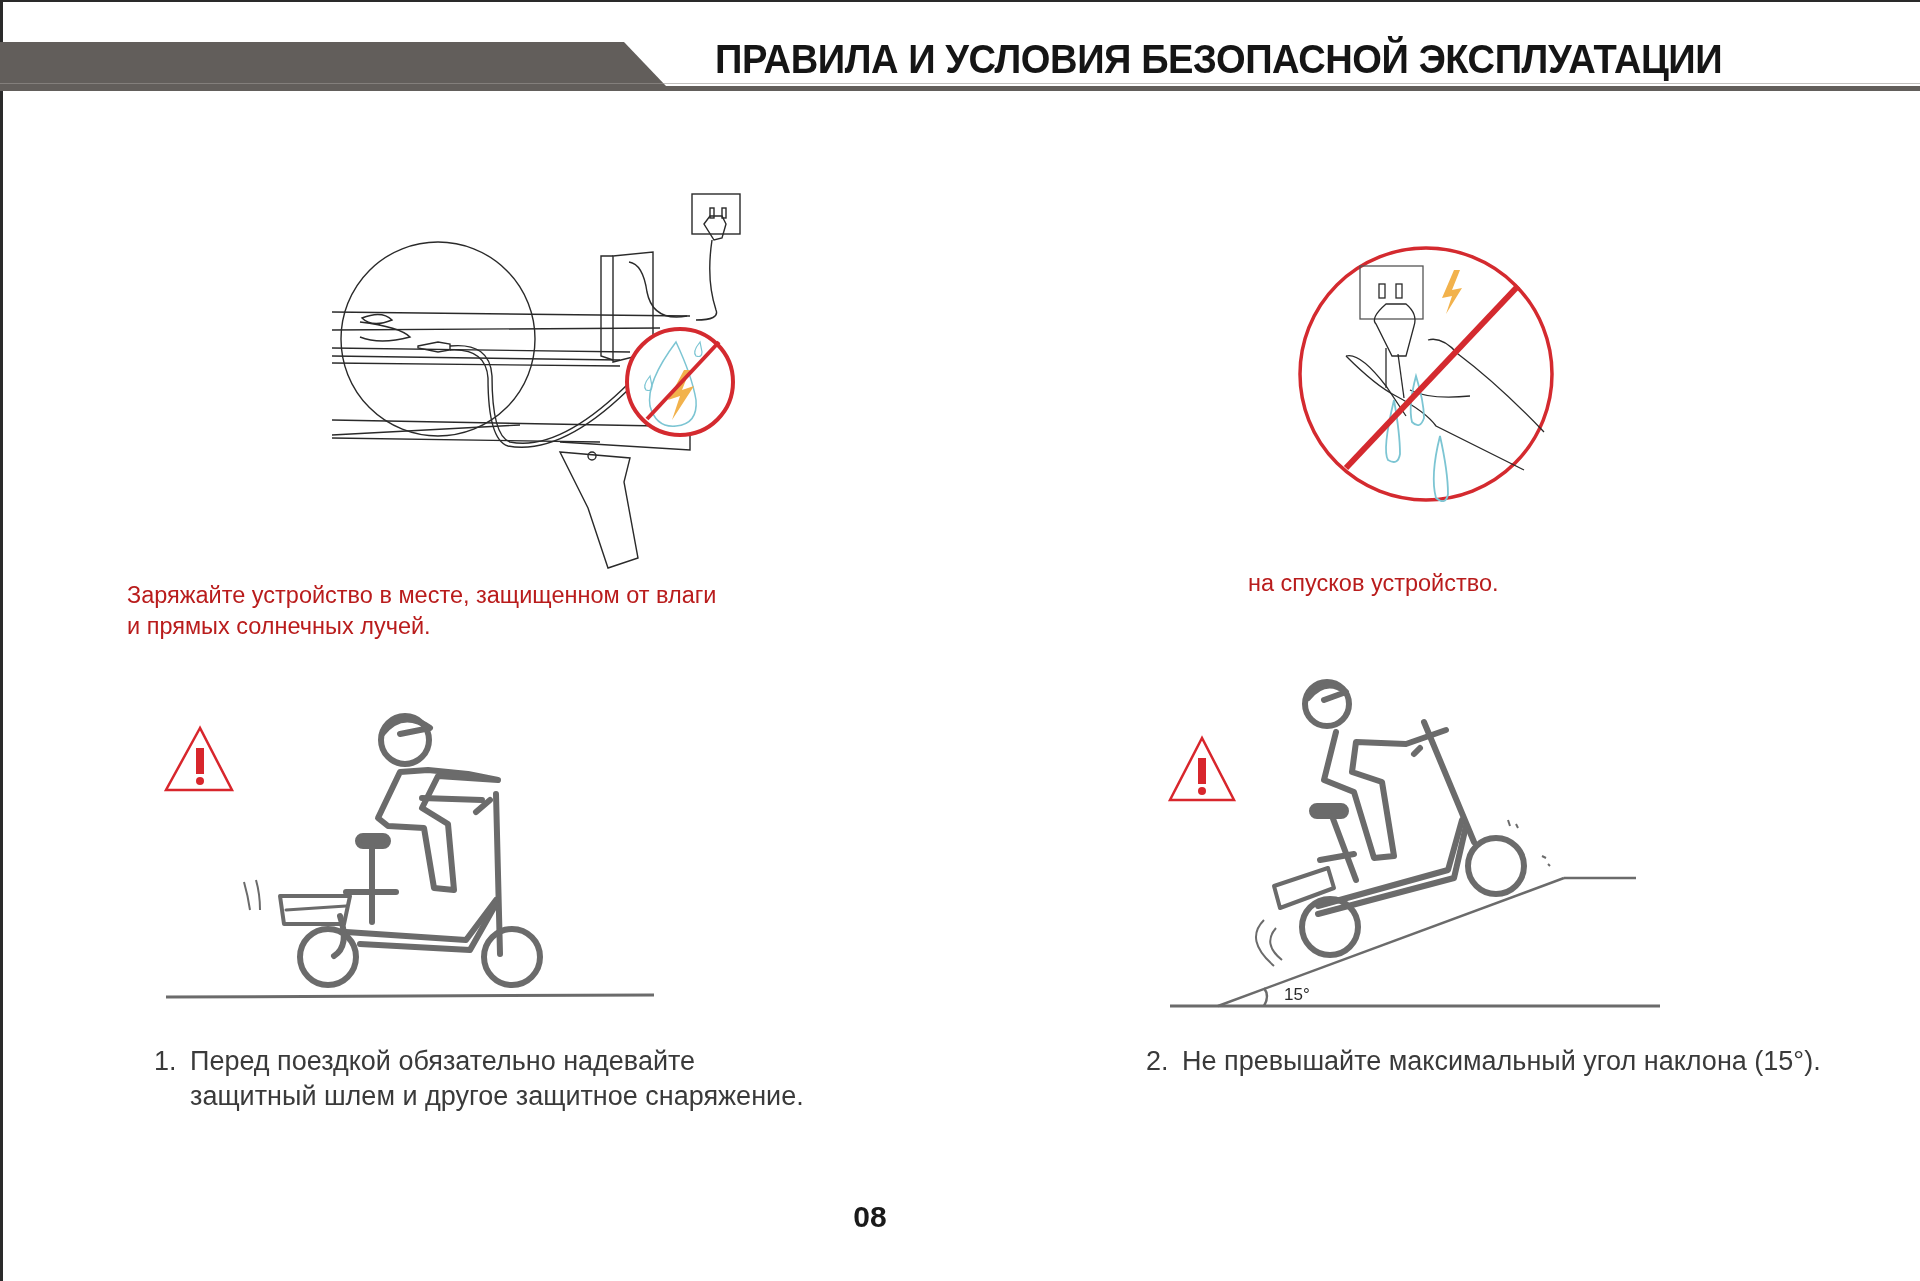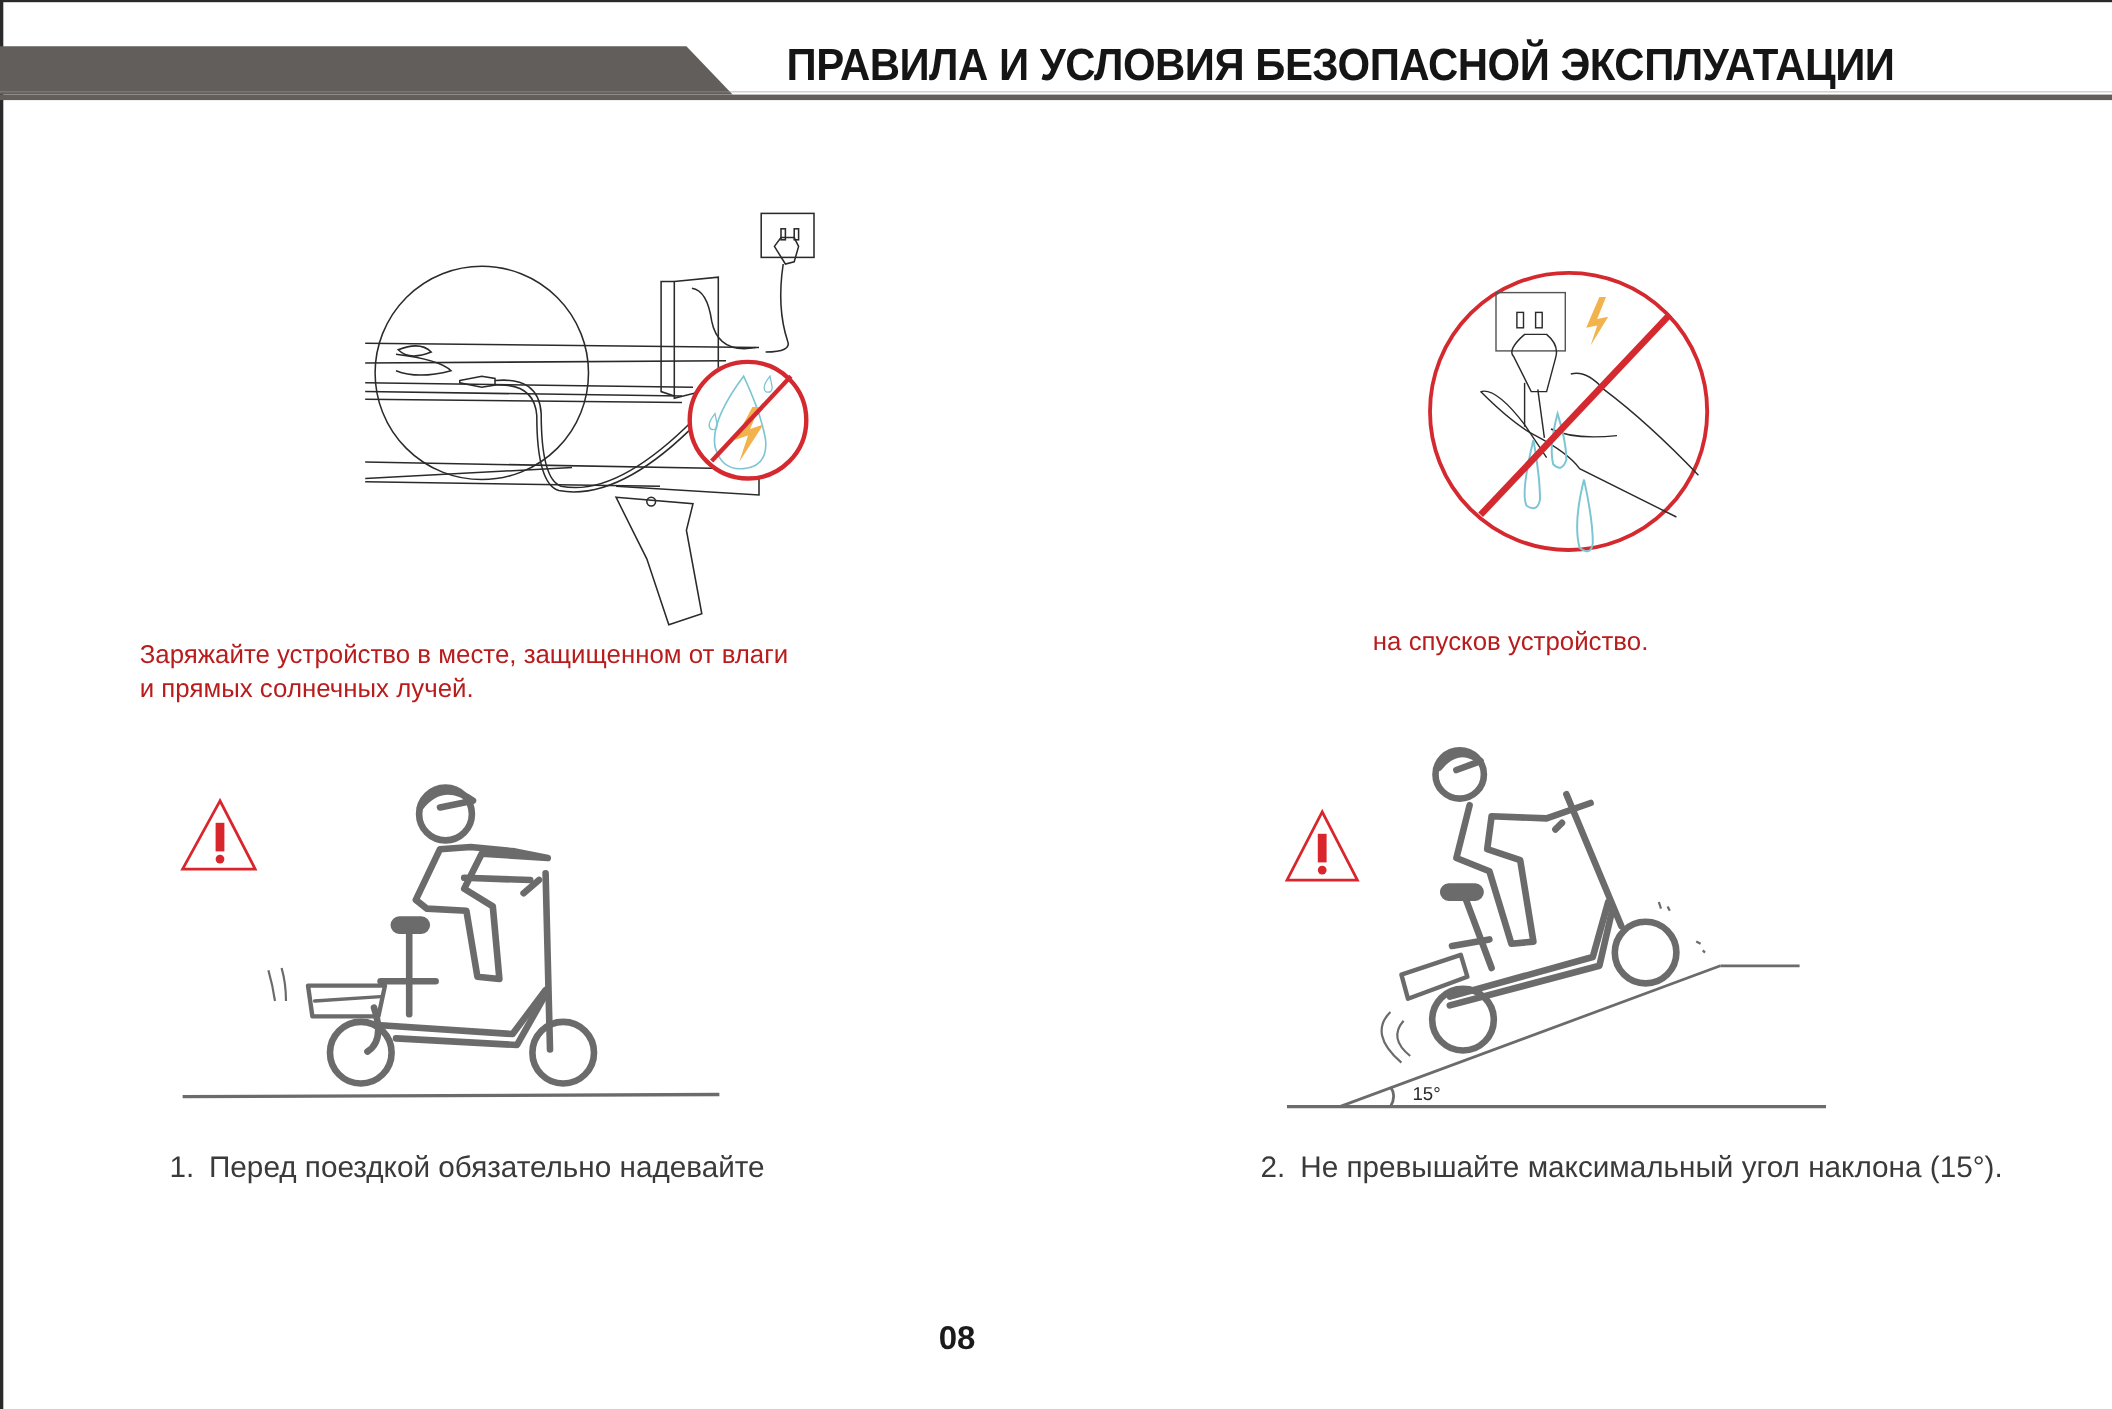--- a/index.html
+++ b/index.html
@@ -133,20 +133,21 @@
     <path d="M190 216 q10 30 -6 40"></path>
   </g>
   <g fill="none" stroke="#6b6b6b" stroke-width="2">
     <path d="M94 182 q4 14 6 28"></path>
       <path d="M106 180 q4 14 4 30"></path>
   </g>
   <line x1="16" y1="297" x2="504" y2="295" stroke="#6b6b6b" stroke-width="3"></line>
 </svg>
 <div class="item" style="left:154px;top:1044px;">
   <span class="num">1.</span><span>Перед поездкой обязательно надевайте</span>
+  <span class="line2">защитный шлем и другое защитное снаряжение.</span>
 </div>
 
 <svg class="illus" style="left:1150px;top:670px;" width="520" height="350" viewBox="0 0 520 350">
   <g>
     <polygon points="52,68 20,130 84,130" fill="none" stroke="#d8262c" stroke-width="2.5"></polygon>
     <rect x="48" y="88" width="8" height="26" fill="#d8262c"></rect>
     <circle cx="52" cy="121" r="4" fill="#d8262c"></circle>
   </g>
   <g fill="none" stroke="#6b6b6b" stroke-width="6" stroke-linecap="round" stroke-linejoin="round">
     <circle cx="177" cy="34" r="22"></circle>

